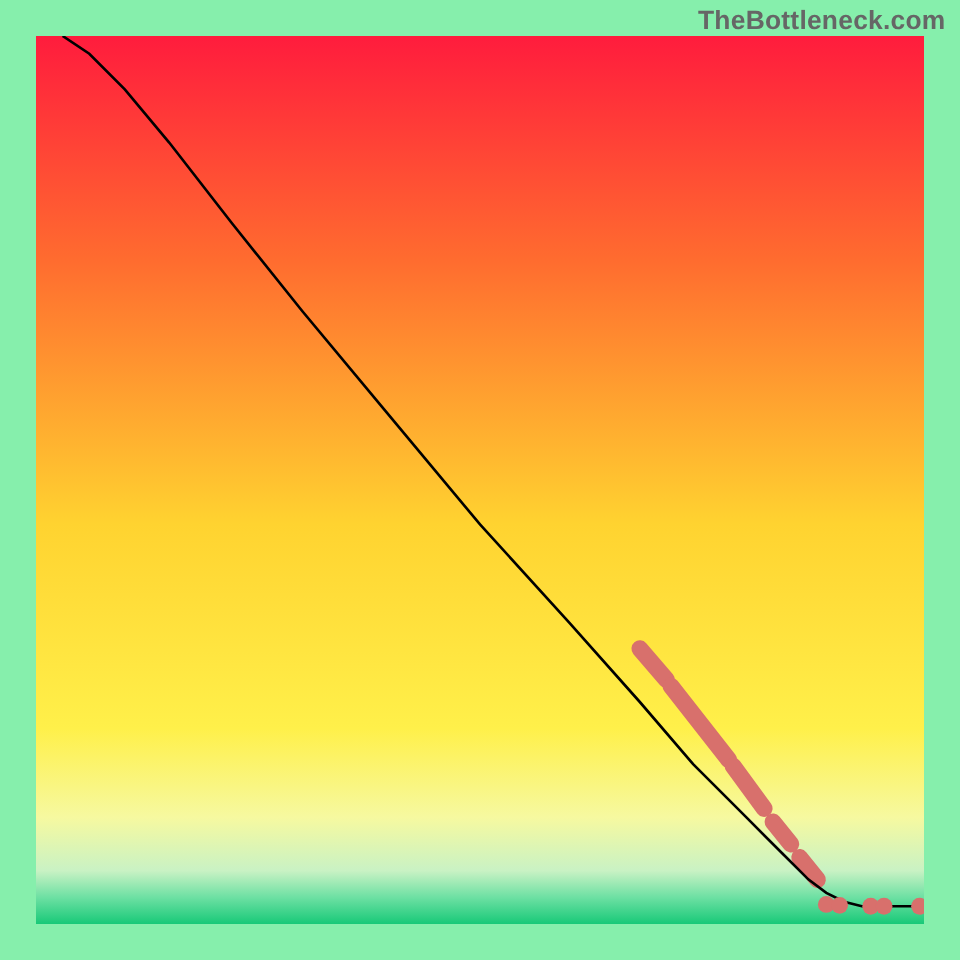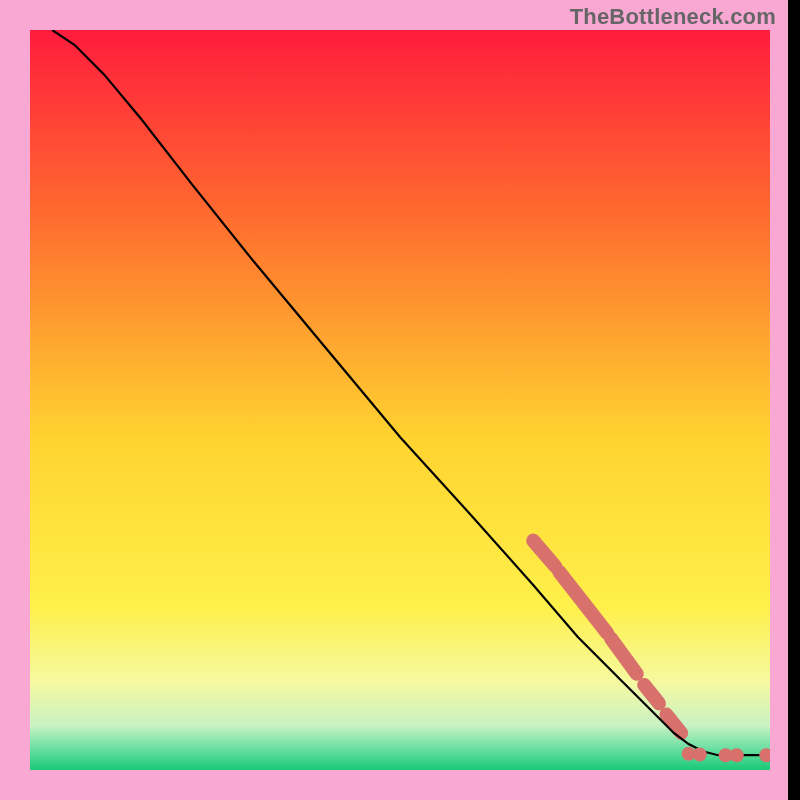--- a/index.html
+++ b/index.html
@@ -8,21 +8,22 @@
     width: 800px;
     height: 800px;
     background: #000;
     overflow: hidden;
     font-family: Arial, Helvetica, sans-serif;
   }
   .frame {
     position: relative;
     width: 788px;
     height: 800px;
-    background: #f9a8d4;
+    background: #86efac;
+    padding-left: 12px;
   }
   .watermark {
     position: absolute;
     top: 4px;
     right: 12px;
     font-size: 22px;
     font-weight: 600;
     color: #666;
     letter-spacing: 0.2px;
     z-index: 6;

